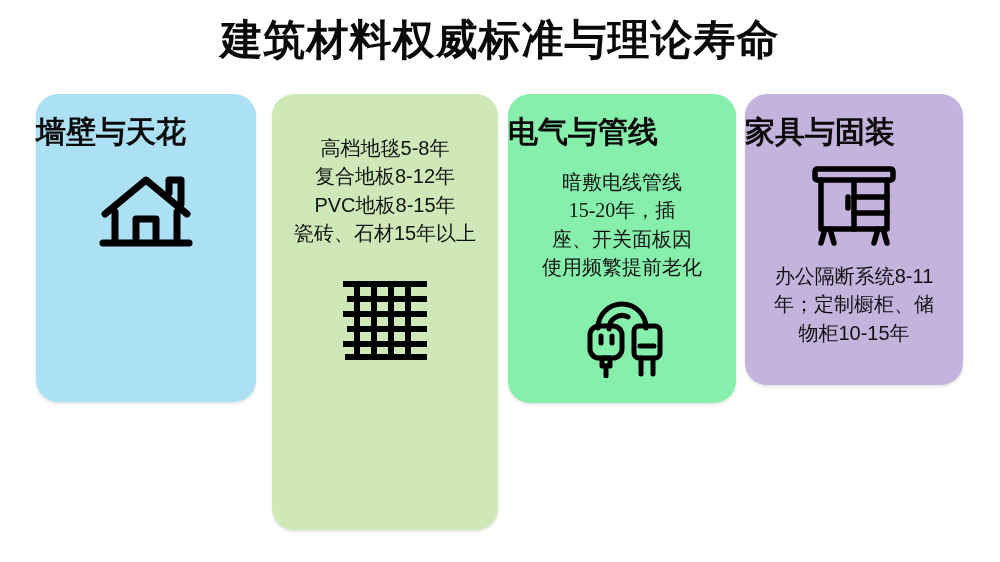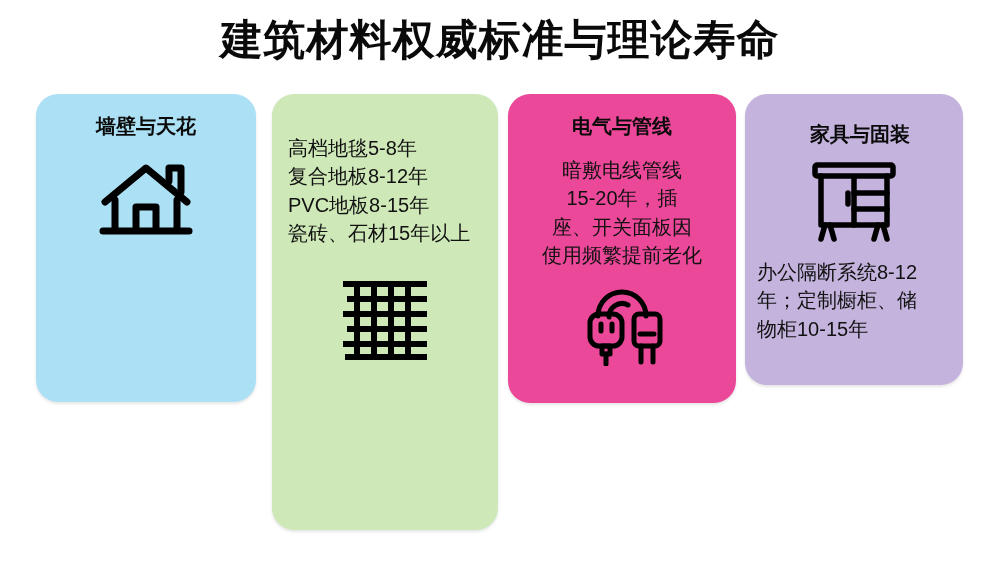--- a/index.html
+++ b/index.html
@@ -37,32 +37,32 @@
   }
 
   
   .card {
     position: absolute;
     border-radius: 22px;
     box-sizing: border-box;
     box-shadow: 0 2px 3px rgba(0,0,0,0.10);
   }
   .card-title {
-    text-align: center;
-    font-size: 20px;
+    text-align: left;
+    font-size: 30px;
     font-weight: 700;
     color: #0a0a0a;
     line-height: 1.2;
     white-space: nowrap;
   }
   .card-body {
     font-size: 20px;
     color: #111111;
     line-height: 1.42;
-    text-align: left;
+    text-align: center;
     white-space: pre-line;
   }
   .icon-wrap {
     display: flex;
     justify-content: center;
     align-items: center;
   }
 
   
   #card-walls {
@@ -89,21 +89,21 @@
   }
   #card-electric .card-title { margin-top: 20px; }
   #card-electric .card-body  { margin-top: 18px; padding: 0 18px; text-align: center; }
   #card-electric .icon-wrap  { margin-top: 6px; height: 92px; }
 
   
   #card-furniture {
     left: 745px; top: 94px;  width: 218px; height: 291px;
     background: #c4b3dd;
   }
-  #card-furniture .card-title { margin-top: 28px; padding-left: 12px; }
+  #card-furniture .card-title { margin-top: 20px; }
   #card-furniture .icon-wrap  { margin-top: 10px; height: 92px; }
   #card-furniture .card-body  { margin-top: 10px; padding: 0 12px; }
 </style>
 </head>
 <body>
 
 <div id="stage">
 
   <div class="title">建筑材料权威标准与理论寿命</div>
 
@@ -141,21 +141,21 @@
         <path d="M6 79 H88"></path>
 
         <path d="M18 4 V81"></path>
         <path d="M35 4 V81"></path>
         <path d="M52 4 V81"></path>
         <path d="M69 4 V81"></path>
       </svg>
     </div>
   </div>
 
-  <div class="card" id="card-electric" style="background: #ec4899;">
+  <div class="card" id="card-electric" style="background: #86efac; font-family: Liberation Serif, serif;">
     <div class="card-title">电气与管线</div>
     <div class="card-body">暗敷电线管线
 15-20年，插
 座、开关面板因
 使用频繁提前老化</div>
     <div class="icon-wrap">
       <svg width="92" height="88" viewBox="0 0 92 88" fill="none" stroke="#000000" stroke-width="5" stroke-linecap="round" stroke-linejoin="round">
 
         <path d="M22 38 A24 24 0 0 1 70 38"></path>
 
@@ -189,18 +189,18 @@
         <path d="M46 18 V65"></path>
 
         <path d="M40 33 V44"></path>
 
         <path d="M46 33 H79 M46 49 H79"></path>
 
         <path d="M17 65 L13 79 M22 65 L26 79"></path>
         <path d="M70 65 L66 79 M75 65 L79 79"></path>
       </svg>
     </div>
-    <div class="card-body">办公隔断系统8-12
+    <div class="card-body">办公隔断系统8-11
 年；定制橱柜、储
 物柜10-15年</div>
   </div>
 
 </div>
 
 </body></html>

